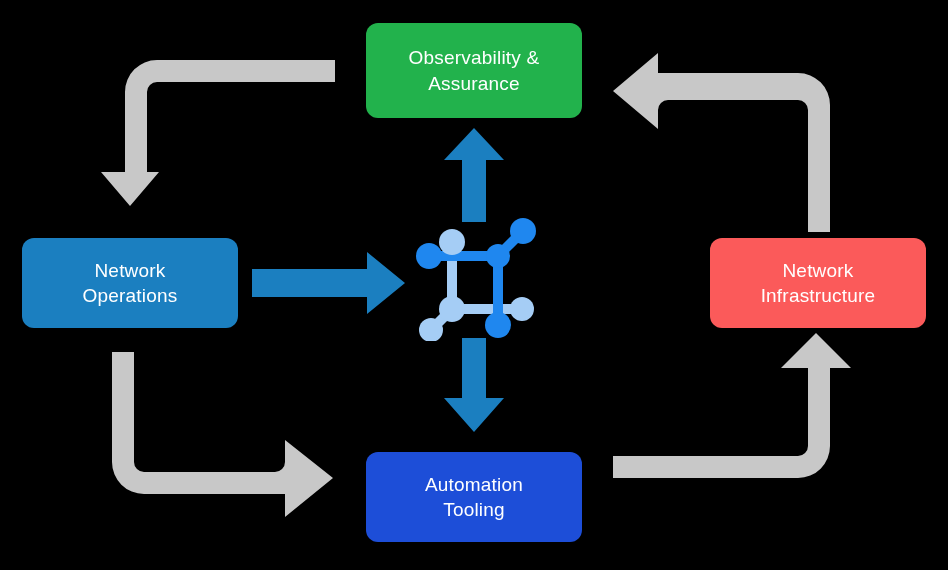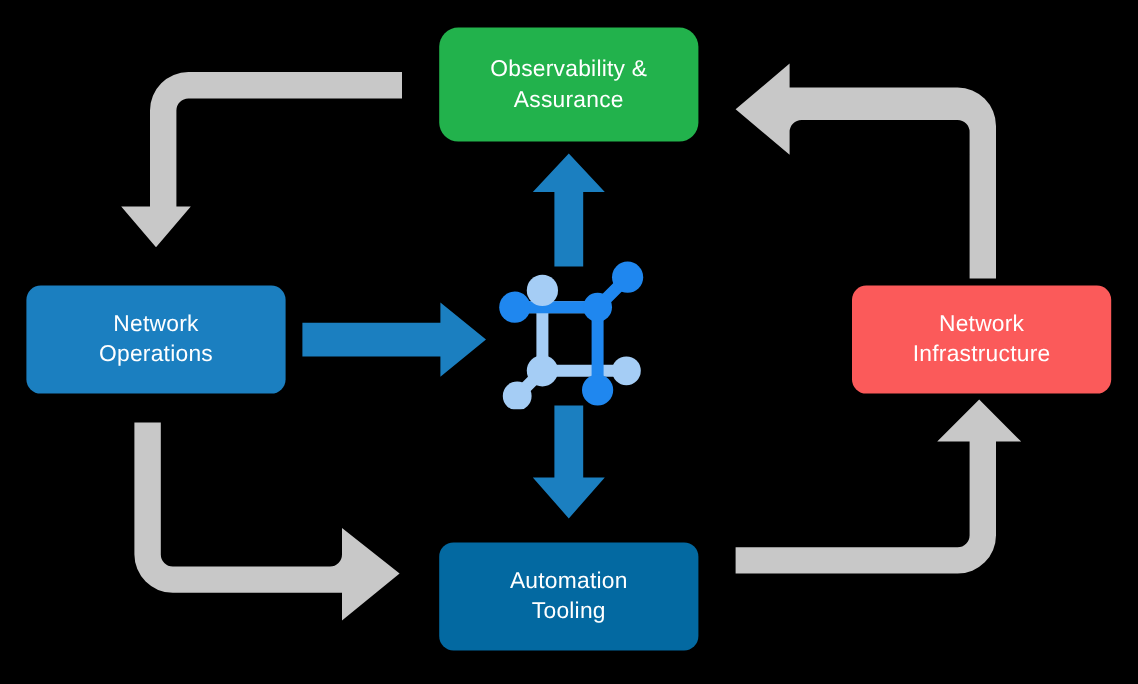--- a/index.html
+++ b/index.html
@@ -28,21 +28,21 @@
     line-height: 1.32;
     letter-spacing: 0.2px;
     box-sizing: border-box;
     padding: 6px 10px;
   }
   .node-label {
     display: block;
     white-space: pre-line;
   }
   #box-observability {
-    left: 366px; top: 23px; width: 216px; height: 95px; border-radius: 16px;
+    left: 366px; top: 23px; width: 216px; height: 95px;
   }
   #box-network-operations {
     left: 22px; top: 238px; width: 216px; height: 90px;
   }
   #box-network-infrastructure {
     left: 710px; top: 238px; width: 216px; height: 90px;
   }
   #box-automation-tooling {
     left: 366px; top: 452px; width: 216px; height: 90px;
   }
@@ -128,18 +128,18 @@
   <div class="node-box" id="box-network-operations" style="background: rgb(27, 127, 192); color: rgb(255, 255, 255);">
     <span class="node-label">Network
 Operations</span>
   </div>
 
   <div class="node-box" id="box-network-infrastructure" style="background: rgb(251, 90, 90); color: rgb(255, 255, 255);">
     <span class="node-label">Network
 Infrastructure</span>
   </div>
 
-  <div class="node-box" id="box-automation-tooling" style="background: #0369a1; color: rgb(255, 255, 255);">
+  <div class="node-box" id="box-automation-tooling" style="background: #1d4ed8; color: rgb(255, 255, 255);">
     <span class="node-label">Automation
 Tooling</span>
   </div>
 
 </div>
 
 </body></html>

